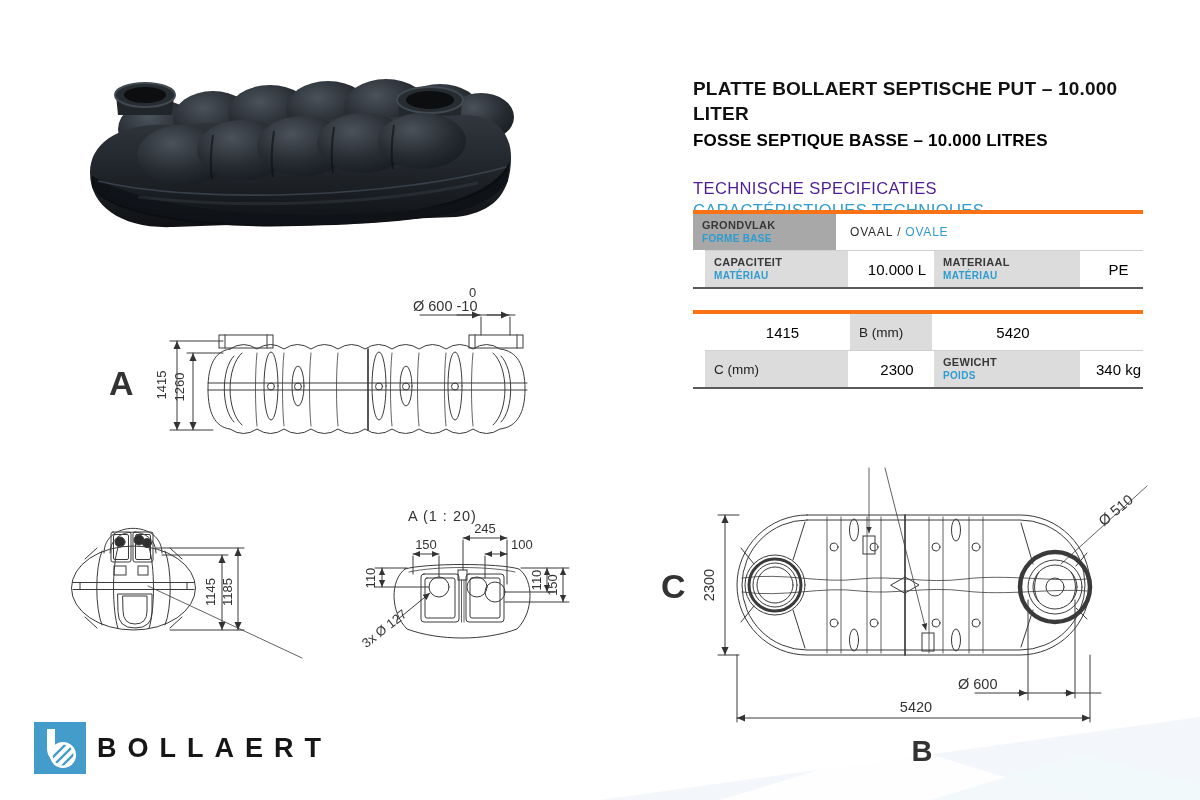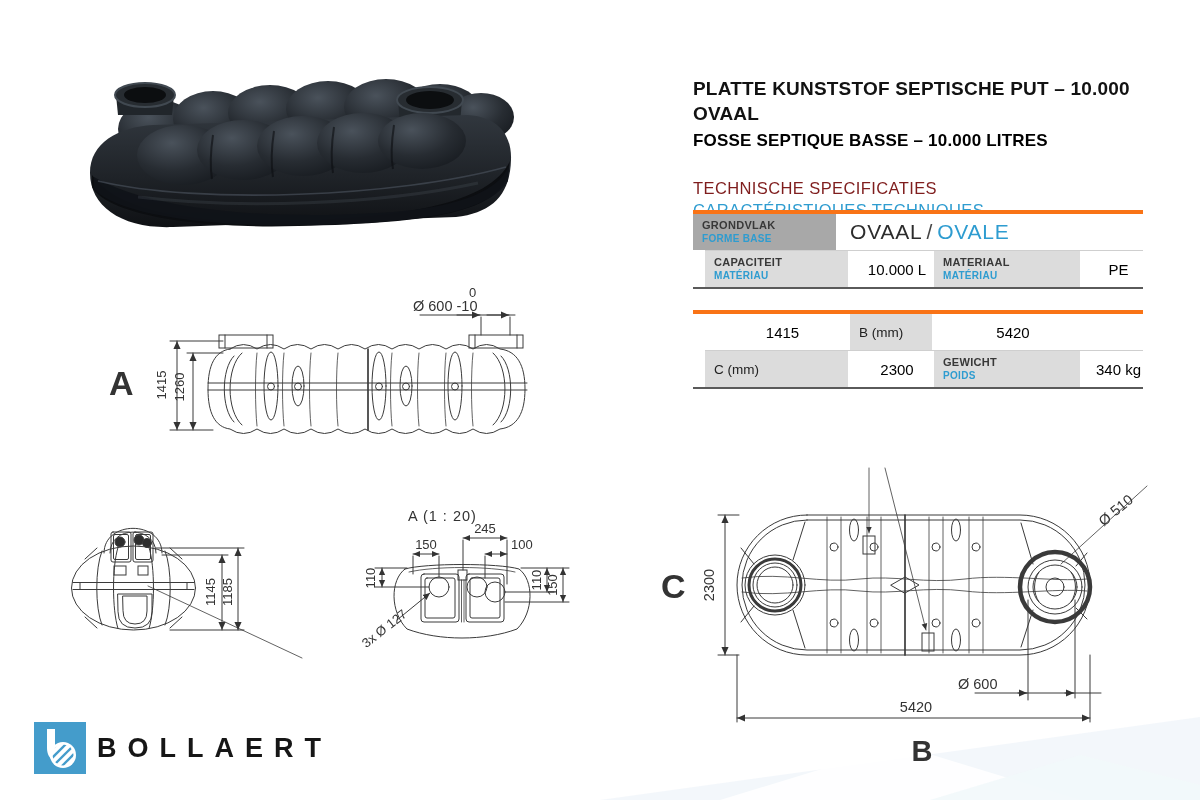--- a/index.html
+++ b/index.html
@@ -3,37 +3,37 @@
 <meta charset="utf-8">
 <style>
   html,body{margin:0;padding:0;background:#fff;}
   #sheet{position:relative;width:1200px;height:800px;background:#ffffff;overflow:hidden;
          font-family:"Liberation Sans",sans-serif;color:#111;}
   .abs{position:absolute;}
   
   #rightcol{left:693px;top:76px;width:458px;}
   .title-nl{font-size:19px;line-height:25px;font-weight:800;color:#121212;letter-spacing:.2px;}
   .title-fr{font-size:17px;line-height:24px;font-weight:800;color:#000000;letter-spacing:.2px;margin-top:3px;}
-  .section-nl{font-size:16.5px;color:#7f1d1d;letter-spacing:.4px;margin-top:26px;}
+  .section-nl{font-size:16.5px;color:#4c1d95;letter-spacing:.4px;margin-top:26px;}
   .section-fr{font-size:16.5px;color:#2E9CD0;letter-spacing:.4px;margin-top:3px;}
   
   .spec-table{position:absolute;left:693px;width:450px;border-top:4px solid #f97316;border-bottom:2px solid #5a5a5a;background:#fff;}
   .trow{display:grid;column-gap:2px;height:36px;}
   .trow.sep{border-top:1.5px solid #cfcfcf;}
   .cols4{grid-template-columns:143px 82px 146px 1fr;margin-left:12px;}
   .cols2{grid-template-columns:143px 1fr;}
   .cell{display:flex;flex-direction:column;justify-content:center;padding-left:9px;}
   .cell.val{padding-left:12px;}
   .g-dark{background:#A8A8A8;}
   .g-light{background:#DCDCDC;}
   .lbl-nl{font-size:11px;font-weight:700;color:#383838;letter-spacing:.3px;line-height:13px;}
   .lbl-fr{font-size:10px;font-weight:700;color:#2E9CD0;letter-spacing:.3px;line-height:13px;}
   .lbl-one{font-size:13.5px;color:#222;}
   .val-txt{font-size:15px;color:#000000;text-align:center;}
-  .oval-line{font-size:21px;color:#2c2c2c;letter-spacing:.8px;}
+  .oval-line{font-size:12px;color:#2c2c2c;letter-spacing:.8px;}
   .oval-line .fr{color:#2E9CD0;}
   .oval-line .sl{font-weight:300;color:#444;padding:0 4px;}
   
   .dw{position:absolute;}
   .dw text{font-family:"Liberation Sans",sans-serif;fill:#333;}
   .dimtxt{font-size:13px;}
   .dimtxt15{font-size:14.5px;}
   .viewlabel{font-size:34px;font-weight:800;fill:#0c0c0c;}
   .viewlabel-b{font-size:29px;font-weight:800;fill:#0c0c0c;}
   .lines{stroke:#3a3a3a;fill:none;stroke-width:1;stroke-linecap:round;}
@@ -350,21 +350,21 @@
       <line x1="383" y1="233" x2="392" y2="233" marker-end="url(#arwT)"></line>
       <line x1="430" y1="233" x2="439" y2="233" marker-end="url(#arwT)"></line>
     </g>
     <text class="dimtxt15" text-anchor="middle" transform="rotate(-90 79 125)" x="79" y="125">2300</text>
     <text class="dimtxt15" text-anchor="middle" x="281" y="252">5420</text>
     <text class="dimtxt15" x="323" y="229">Ø 600</text>
     <text class="dimtxt15" text-anchor="middle" transform="rotate(-40 484 54)" x="484" y="54">Ø 510</text>
   </svg>
 
   <div class="abs" id="rightcol">
-    <div class="title-nl">PLATTE KUNSTSTOF SEPTISCHE PUT – 10.000 OVAAL</div>
+    <div class="title-nl">PLATTE BOLLAERT SEPTISCHE PUT – 10.000 LITER</div>
     <div class="title-fr">FOSSE SEPTIQUE BASSE – 10.000 LITRES</div>
     <div class="section-nl">TECHNISCHE SPECIFICATIES</div>
     <div class="section-fr">CARACTÉRISTIQUES TECHNIQUES</div>
   </div>
 
   <div class="spec-table" style="top:210px;">
     <div class="trow cols2">
       <div class="cell g-dark">
         <span class="lbl-nl">GRONDVLAK</span>
         <span class="lbl-fr">FORME BASE</span>

